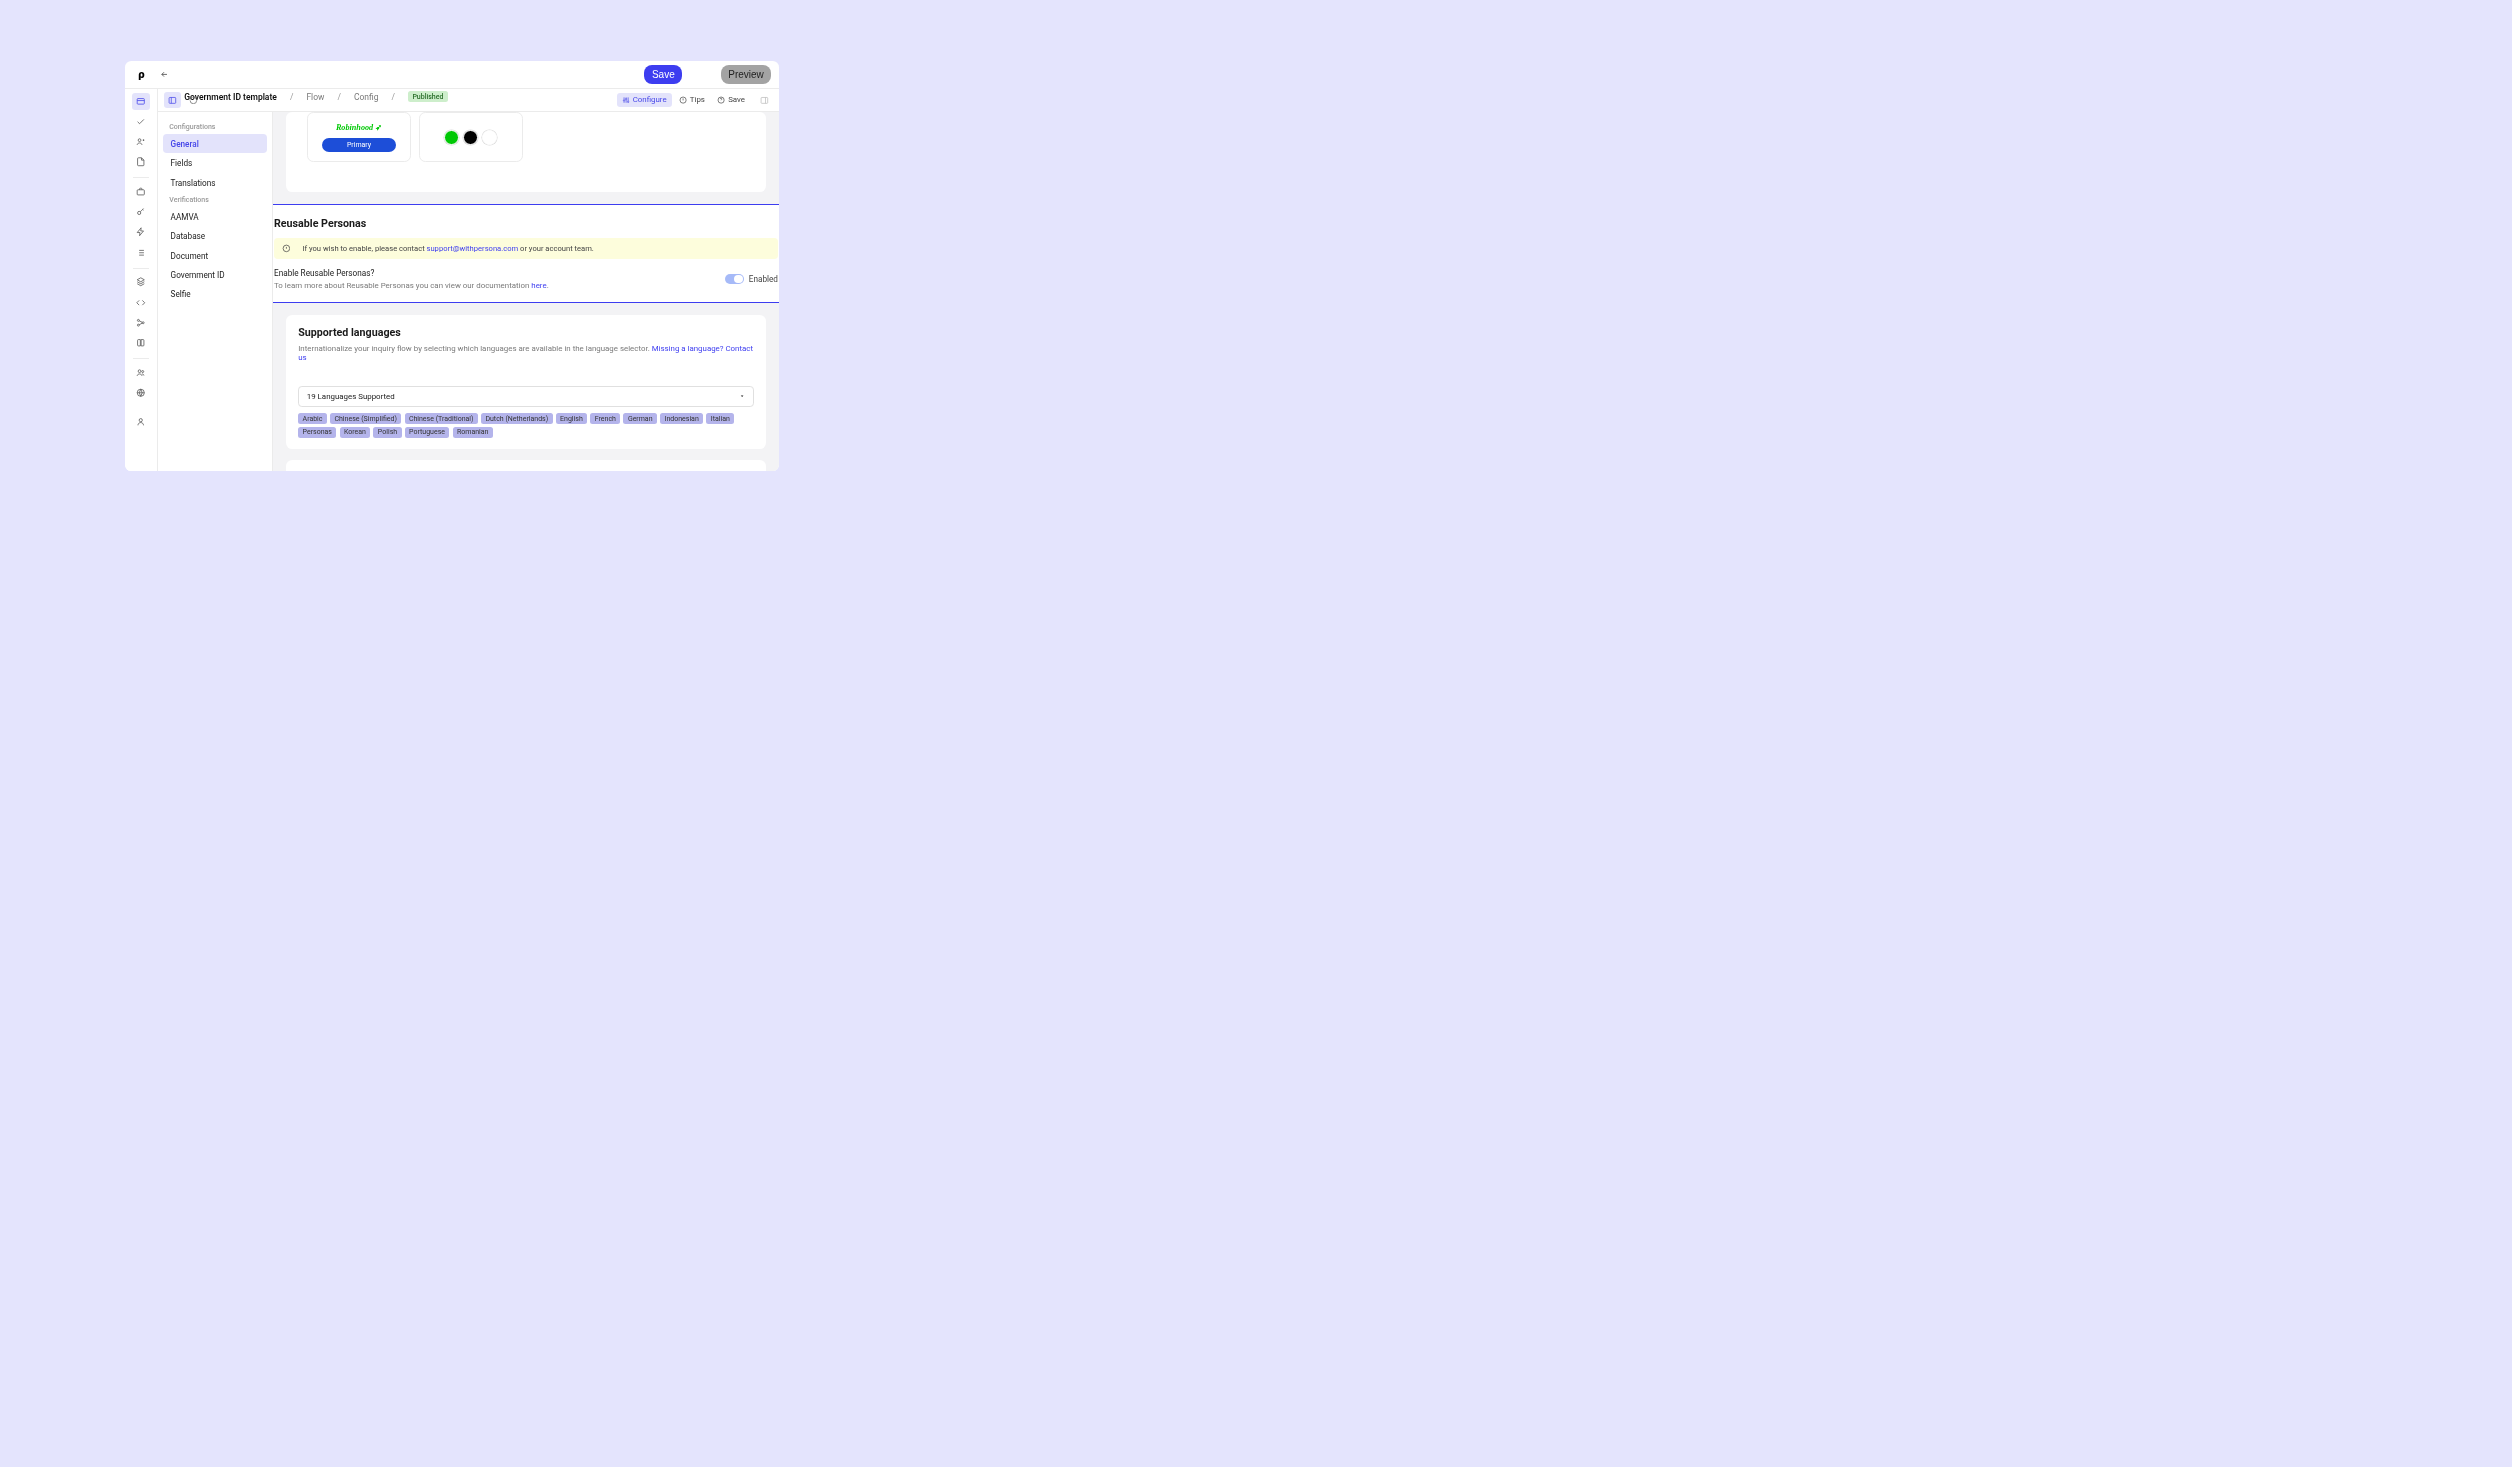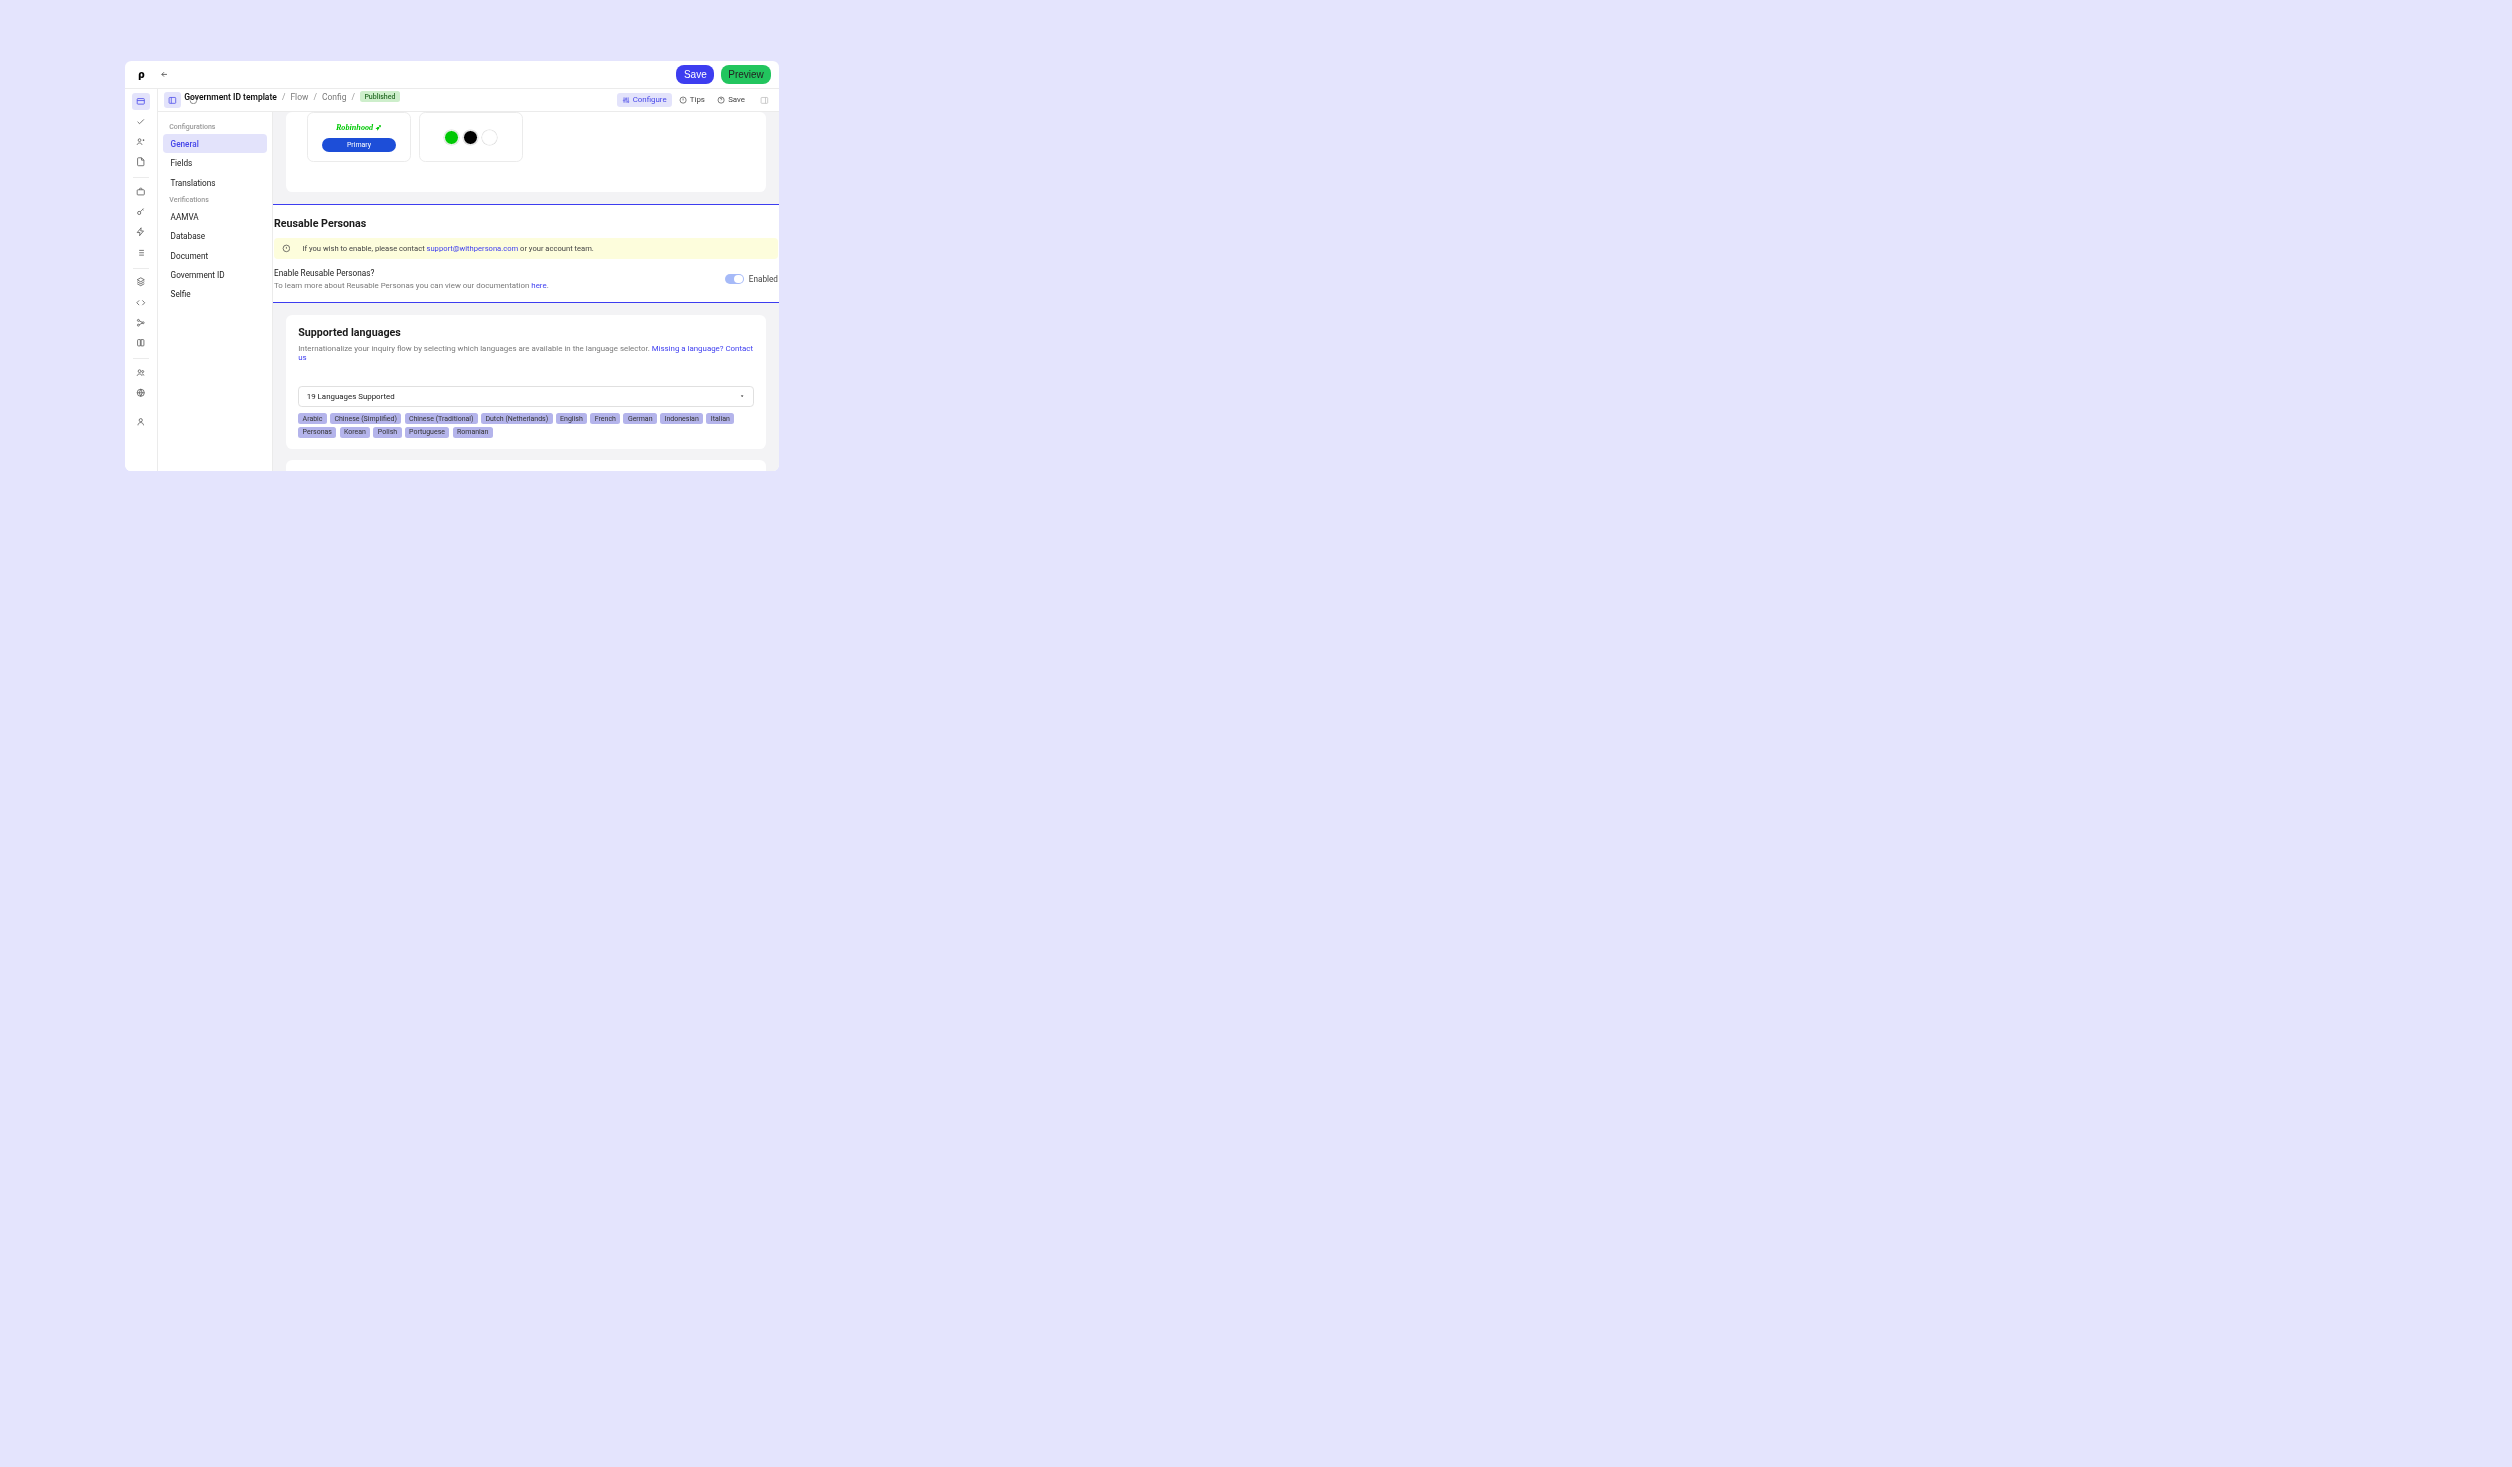--- a/index.html
+++ b/index.html
@@ -33,42 +33,42 @@
   gap: 6.3px;
 }
 .logo {
   width: 17.6px;
   text-align: center;
   font-weight: 900;
   font-size: 11.3px;
   color: #000;
 }
 .back-arrow { cursor: pointer; color: #444; padding: 0 3.8px; }
-.breadcrumb { font-size: 8.5px; display: flex; align-items: center; gap: 5px; margin-left: 5px; margin-top: 44px;}
+.breadcrumb { font-size: 8.5px; display: flex; align-items: center; gap: 13px; margin-left: 5px; margin-top: 44px;}
 .breadcrumb .sep { color: #9a9a9a; }
 .breadcrumb .strong { font-weight: 600; color: #111; }
 .breadcrumb .link { color: #7a7a7a; }
 .badge-pub {
   background: #cdeecb;
   color: #2a6e2a;
   padding: 1.3px 4.4px;
   border-radius: 2.5px;
   font-size: 7px;
   font-weight: 500;
 }
 .spacer { flex: 1; }
 .btn {
   padding: 3.8px 7.6px;
   border-radius: 8px;
   font-size: 10px;
   border: none;
   cursor: pointer;
 }
 .btn-primary { background: #3d3df0; color: #fff; }
-.btn-secondary { background: #22c55e; color: #222; }
+.btn-secondary { background: #a3a3a3; color: #222; margin-left: 32px; }
 .subbar {
   height: 23px;
   border-bottom: 0.6px solid #ebebeb;
   display: flex;
   align-items: center;
   padding: 0 6.3px;
   gap: 5px;
   margin-left: 33px;
 }
 .icon-btn {

